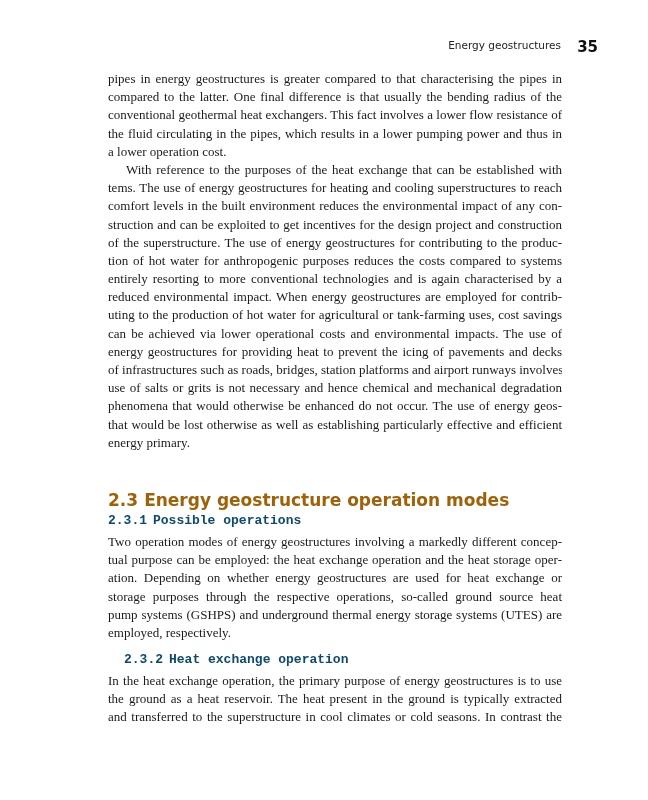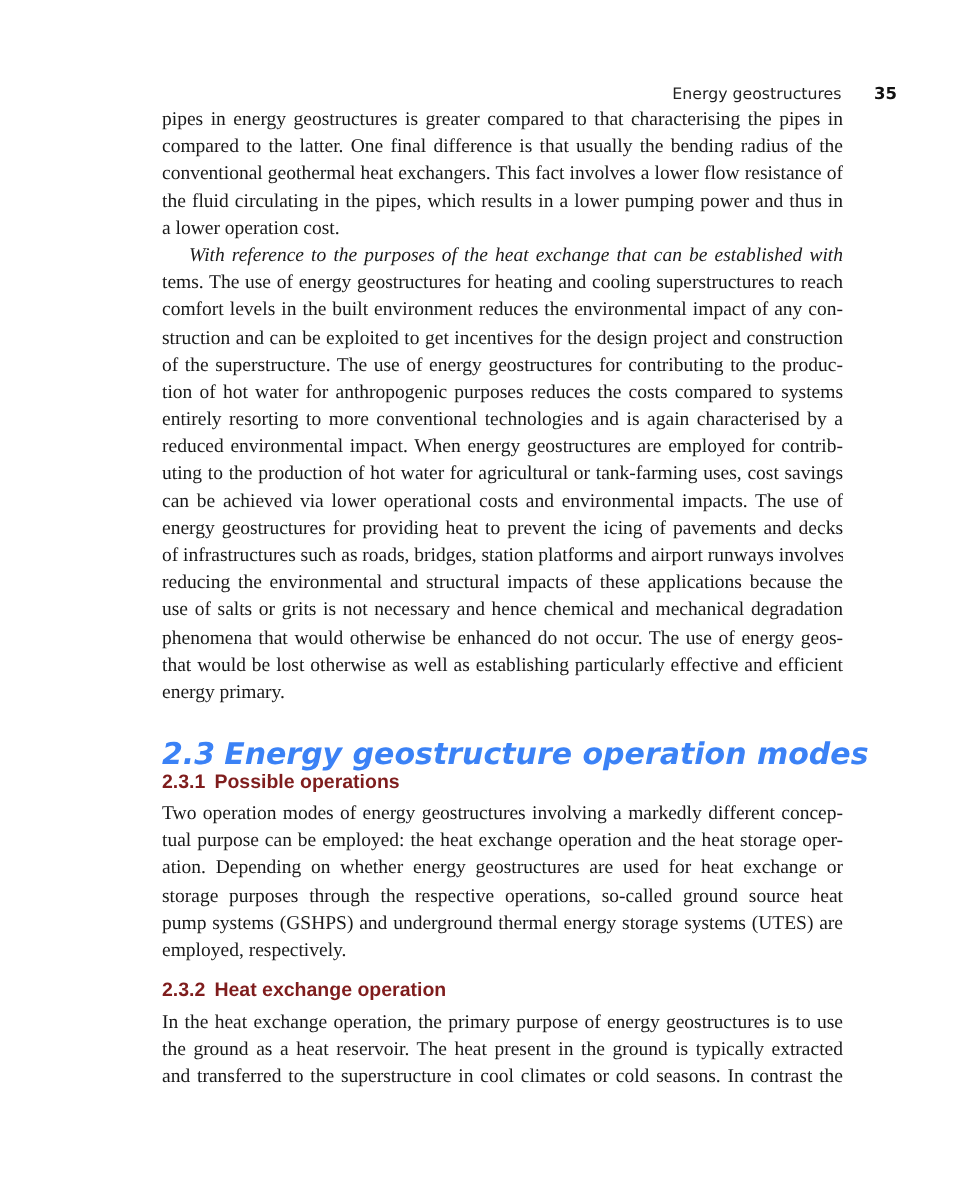--- a/index.html
+++ b/index.html
@@ -1,26 +1,26 @@
 <!DOCTYPE html>
 <html><head>
 <meta charset="utf-8">
 <style>
   html, body { margin: 0; padding: 0; background: #ffffff; }
   body { width: 648px; height: 800px; position: relative; overflow: hidden; }
-  .header { position: absolute; top: 38px; left: 0; width: 648px; height: 16px; margin-top: 18px; }
+  .header { position: absolute; top: 38px; left: 0; width: 648px; height: 16px; }
   .running-title { position: absolute; right: 87px; top: 1px; font-family: "DejaVu Sans", sans-serif; font-size: 10.5px; color: #222; }
-  .page-number { position: absolute; right: 50px; top: 0px; font-family: "DejaVu Sans", sans-serif; font-size: 11px; font-weight: bold; color: #111; }
+  .page-number { position: absolute; right: 50px; top: 0px; font-family: "DejaVu Sans", sans-serif; font-size: 15px; font-weight: bold; color: #111; }
   .content { position: absolute; left: 108px; top: 70px; width: 454px; }
   .line { font-family: "Liberation Serif", "DejaVu Serif", serif; font-size: 13px; color: #1a1a1a; height: 18.2px; line-height: 18.2px; white-space: nowrap; text-align: justify; text-align-last: justify; overflow: hidden; }
   .line.last { text-align-last: left; }
-  .line.indent { padding-left: 18px; font-style: italic; }
+  .line.indent { padding-left: 18px; }
   .para { margin: 0; }
-  .h2 { font-family: "DejaVu Sans", sans-serif; font-weight: bold; font-size: 20px; color: #3b82f6; white-space: nowrap; font-style: italic; }
-  .h3 { font-family: Liberation Sans, sans-serif; font-weight: bold; font-size: 13px; color: #7f1d1d; white-space: nowrap; text-align: center; }
+  .h2 { font-family: "DejaVu Sans", sans-serif; font-weight: bold; font-size: 17px; color: #a16207; white-space: nowrap; }
+  .h3 { font-family: Liberation Mono, monospace; font-weight: bold; font-size: 13px; color: #0c4a6e; white-space: nowrap; text-align: center; }
   .num { margin-right: 6px; }
 </style>
 </head>
 <body>
 
 <div class="header">
   <span class="running-title">Energy geostructures</span>
   <span class="page-number">35</span>
 </div>
 
@@ -40,21 +40,20 @@
     <div class="line">comfort levels in the built environment reduces the environmental impact of any con-</div>
     <div class="line">struction and can be exploited to get incentives for the design project and construction</div>
     <div class="line">of the superstructure. The use of energy geostructures for contributing to the produc-</div>
     <div class="line">tion of hot water for anthropogenic purposes reduces the costs compared to systems</div>
     <div class="line">entirely resorting to more conventional technologies and is again characterised by a</div>
     <div class="line">reduced environmental impact. When energy geostructures are employed for contrib-</div>
     <div class="line">uting to the production of hot water for agricultural or tank-farming uses, cost savings</div>
     <div class="line">can be achieved via lower operational costs and environmental impacts. The use of</div>
     <div class="line">energy geostructures for providing heat to prevent the icing of pavements and decks</div>
     <div class="line">of infrastructures such as roads, bridges, station platforms and airport runways involves</div>
-    <div class="line">reducing the environmental and structural impacts of these applications because the</div>
     <div class="line">use of salts or grits is not necessary and hence chemical and mechanical degradation</div>
     <div class="line">phenomena that would otherwise be enhanced do not occur. The use of energy geos-</div>
     <div class="line">that would be lost otherwise as well as establishing particularly effective and efficient</div>
     <div class="line last">energy primary.</div>
   </div>
 
   <div class="h2" style="position:absolute; top:420px; left:0;">
     <span class="num">2.3</span><span>Energy geostructure operation modes</span>
   </div>
 
@@ -64,21 +63,21 @@
 
   <div class="para" style="position:absolute; top:463px; left:0; width:454px;">
     <div class="line">Two operation modes of energy geostructures involving a markedly different concep-</div>
     <div class="line">tual purpose can be employed: the heat exchange operation and the heat storage oper-</div>
     <div class="line">ation. Depending on whether energy geostructures are used for heat exchange or</div>
     <div class="line">storage purposes through the respective operations, so-called ground source heat</div>
     <div class="line">pump systems (GSHPS) and underground thermal energy storage systems (UTES) are</div>
     <div class="line last">employed, respectively.</div>
   </div>
 
-  <div class="h3" style="position:absolute; top:582px; left:0;">
+  <div class="h3" style="position:absolute; top:582px; left:16px;">
     <span class="num">2.3.2</span><span>Heat exchange operation</span>
   </div>
 
   <div class="para" style="position:absolute; top:602px; left:0; width:454px;">
     <div class="line">In the heat exchange operation, the primary purpose of energy geostructures is to use</div>
     <div class="line">the ground as a heat reservoir. The heat present in the ground is typically extracted</div>
     <div class="line">and transferred to the superstructure in cool climates or cold seasons. In contrast the</div>
   </div>
 
 </div>

